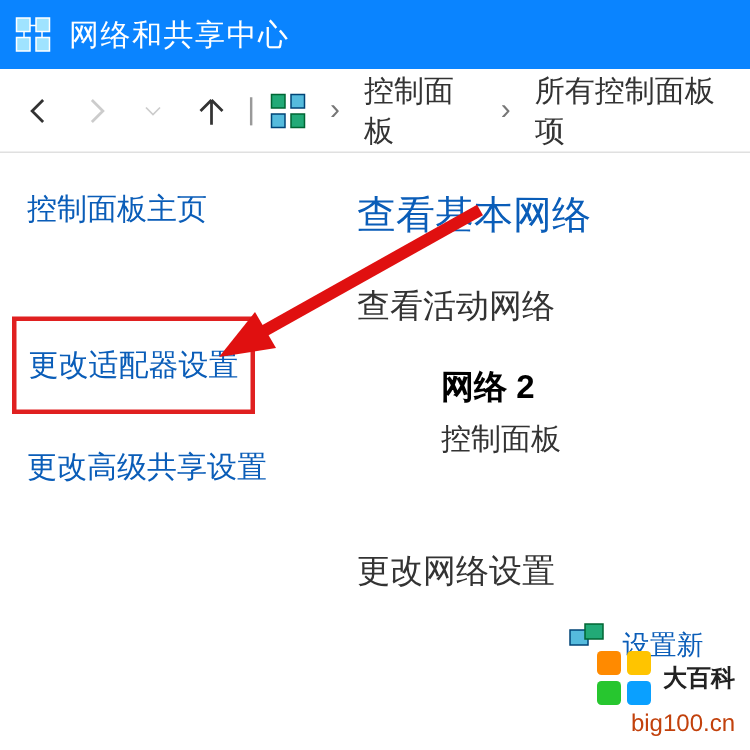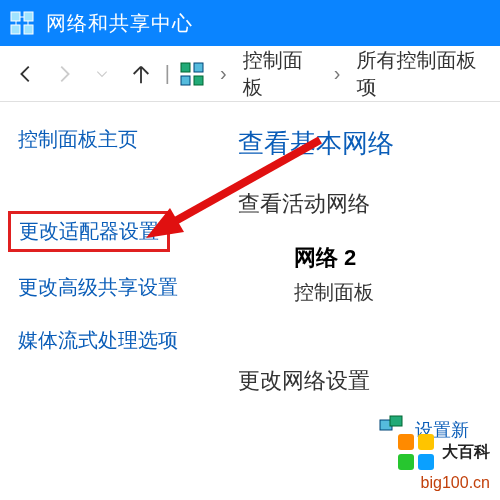--- a/index.html
+++ b/index.html
@@ -18,21 +18,21 @@
 
   .bc-icon { width:24px; height:24px; display:inline-block; }
   .crumb { color:#333; }
   .chev { color:#777; padding:0 6px; }
 
   
   .content { display:flex; }
   .sidebar { width:230px; padding:24px 18px; }
   .link { color:#0a5db8; font-size:20px; margin-bottom:26px; cursor:pointer; }
   .link.home { color:#0a5db8; }
-  .link.hilite { border:3px solid #e02020; padding:4px 8px; margin-left:-10px; margin-bottom:22px; display:inline-block; }
+  .link.hilite { border:3px solid #e02020; padding:16px 8px; margin-left:-10px; margin-bottom:22px; display:inline-block; }
 
   .main { flex:1; padding:24px 8px; }
   .h1 { color:#0a5db8; font-size:26px; margin-bottom:28px; }
   .h2 { color:#333; font-size:22px; margin-bottom:24px; }
   .netname { font-size:22px; font-weight:bold; margin-left:56px; margin-bottom:6px; }
   .nettype { font-size:20px; margin-left:56px; color:#333; margin-bottom:60px; }
 
   
   .arrow-wrap { position:absolute; left:140px; top:132px; pointer-events:none; }
 
@@ -98,21 +98,20 @@
   <span class="chev">›</span>
   <span class="crumb">所有控制面板项</span>
 </div>
 
 <div class="content">
   <div class="sidebar">
     <div class="link home">控制面板主页</div>
     <div style="height:32px"></div>
     <div class="link hilite">更改适配器设置</div>
     <div class="link">更改高级共享设置</div>
-    <div class="link">媒体流式处理选项</div>
   </div>
 
   <div class="main">
     <div class="h1">查看基本网络</div>
     <div class="h2">查看活动网络</div>
     <div class="netname">网络  2</div>
     <div class="nettype">控制面板</div>
     <div class="h2">更改网络设置</div>
   </div>
 </div>

